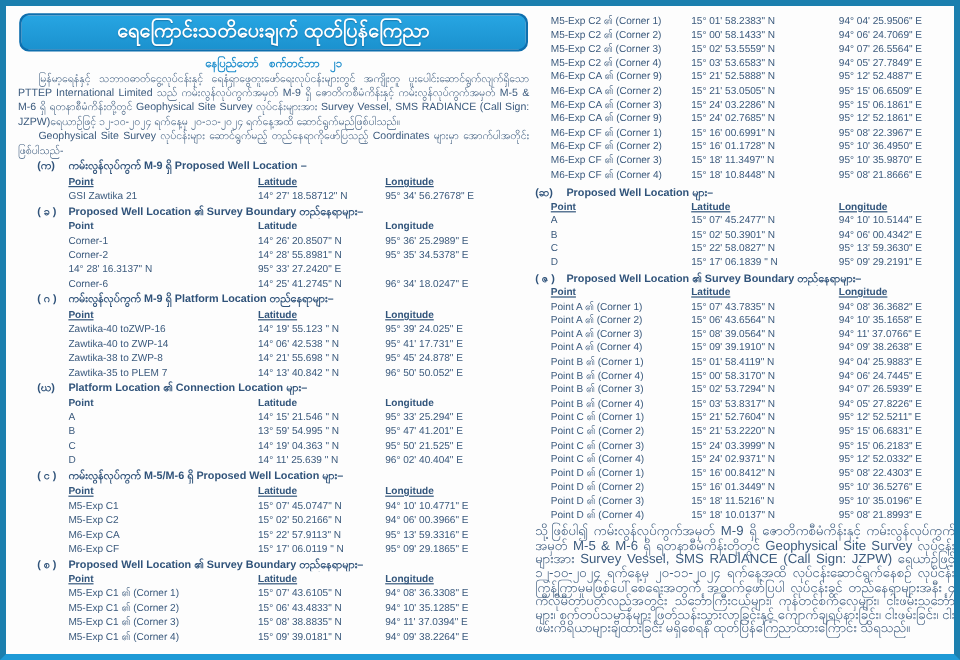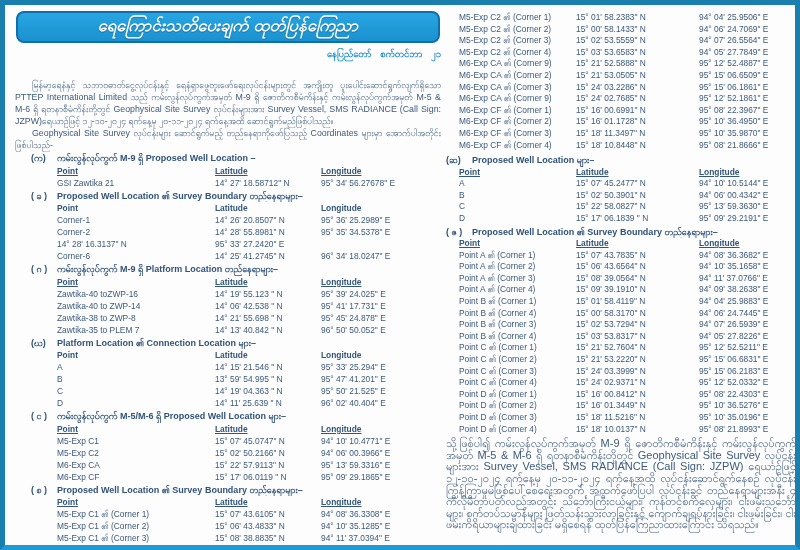--- a/index.html
+++ b/index.html
@@ -25,25 +25,24 @@
     background: linear-gradient(#27a5e2, #1b92cf);
     border: 2px solid #0e6fae;
     border-radius: 8px;
     display: flex; align-items: center; justify-content: center;
     margin: 1px auto 4px auto;
   }
   .banner span {
     color: #ffffff; font-weight: bold; font-size: 16.5px; letter-spacing: .2px;
     text-shadow: 0 1px 1px rgba(0,40,80,.35);
     white-space: nowrap;
-    font-style: italic;
   }
   .dateline {
-    text-align: right; color: #1e8ecd; font-weight: bold;
-    font-size: 9.5px; line-height: 13px; margin-bottom: 20px;
+    text-align: center; color: #1e8ecd; font-weight: bold;
+    font-size: 9.5px; line-height: 13px; margin-bottom: 0;
     word-spacing: 6px;
   }
   .para {
     font-size: 8.8px; line-height: 11.9px;
     text-align: justify; color: #3b5a7d;
   }
   .para.indent { text-indent: 17px; }
 
   .section { margin-top: 1px; }
   .sec-head {

